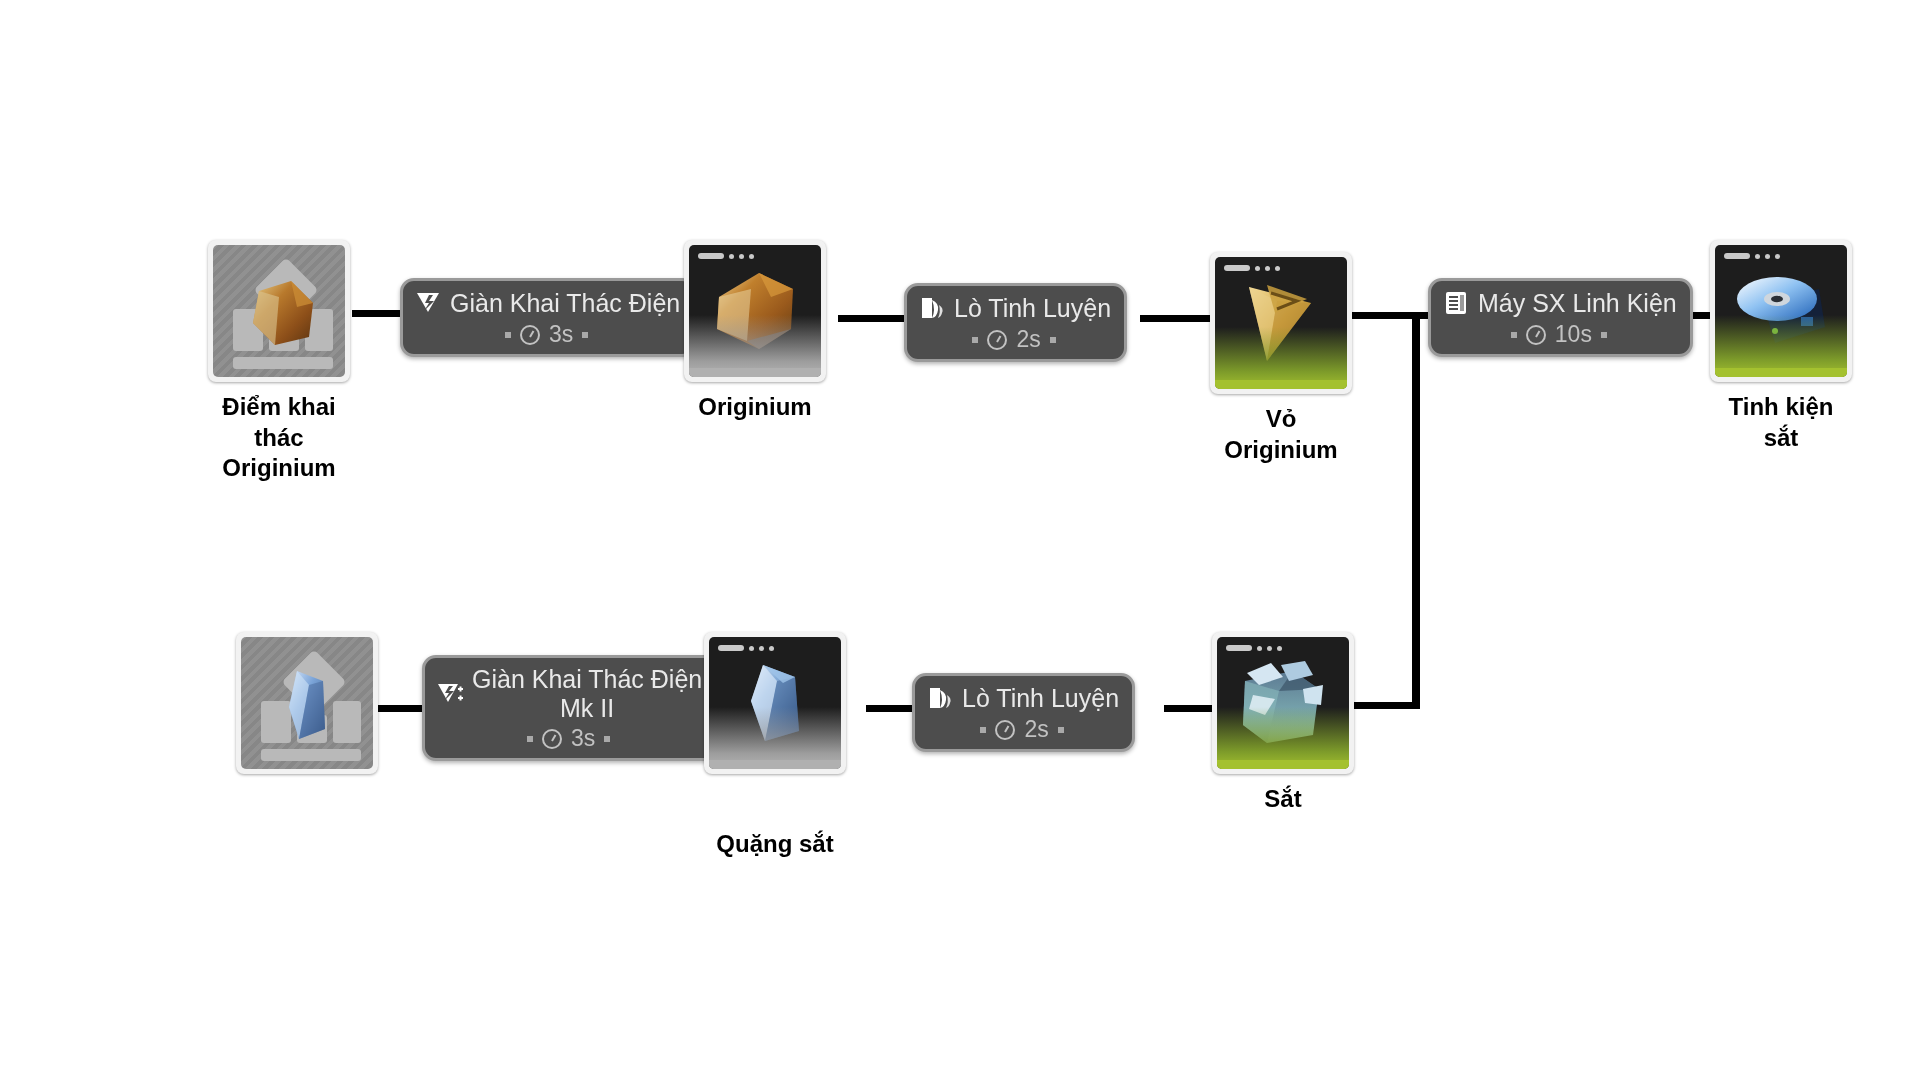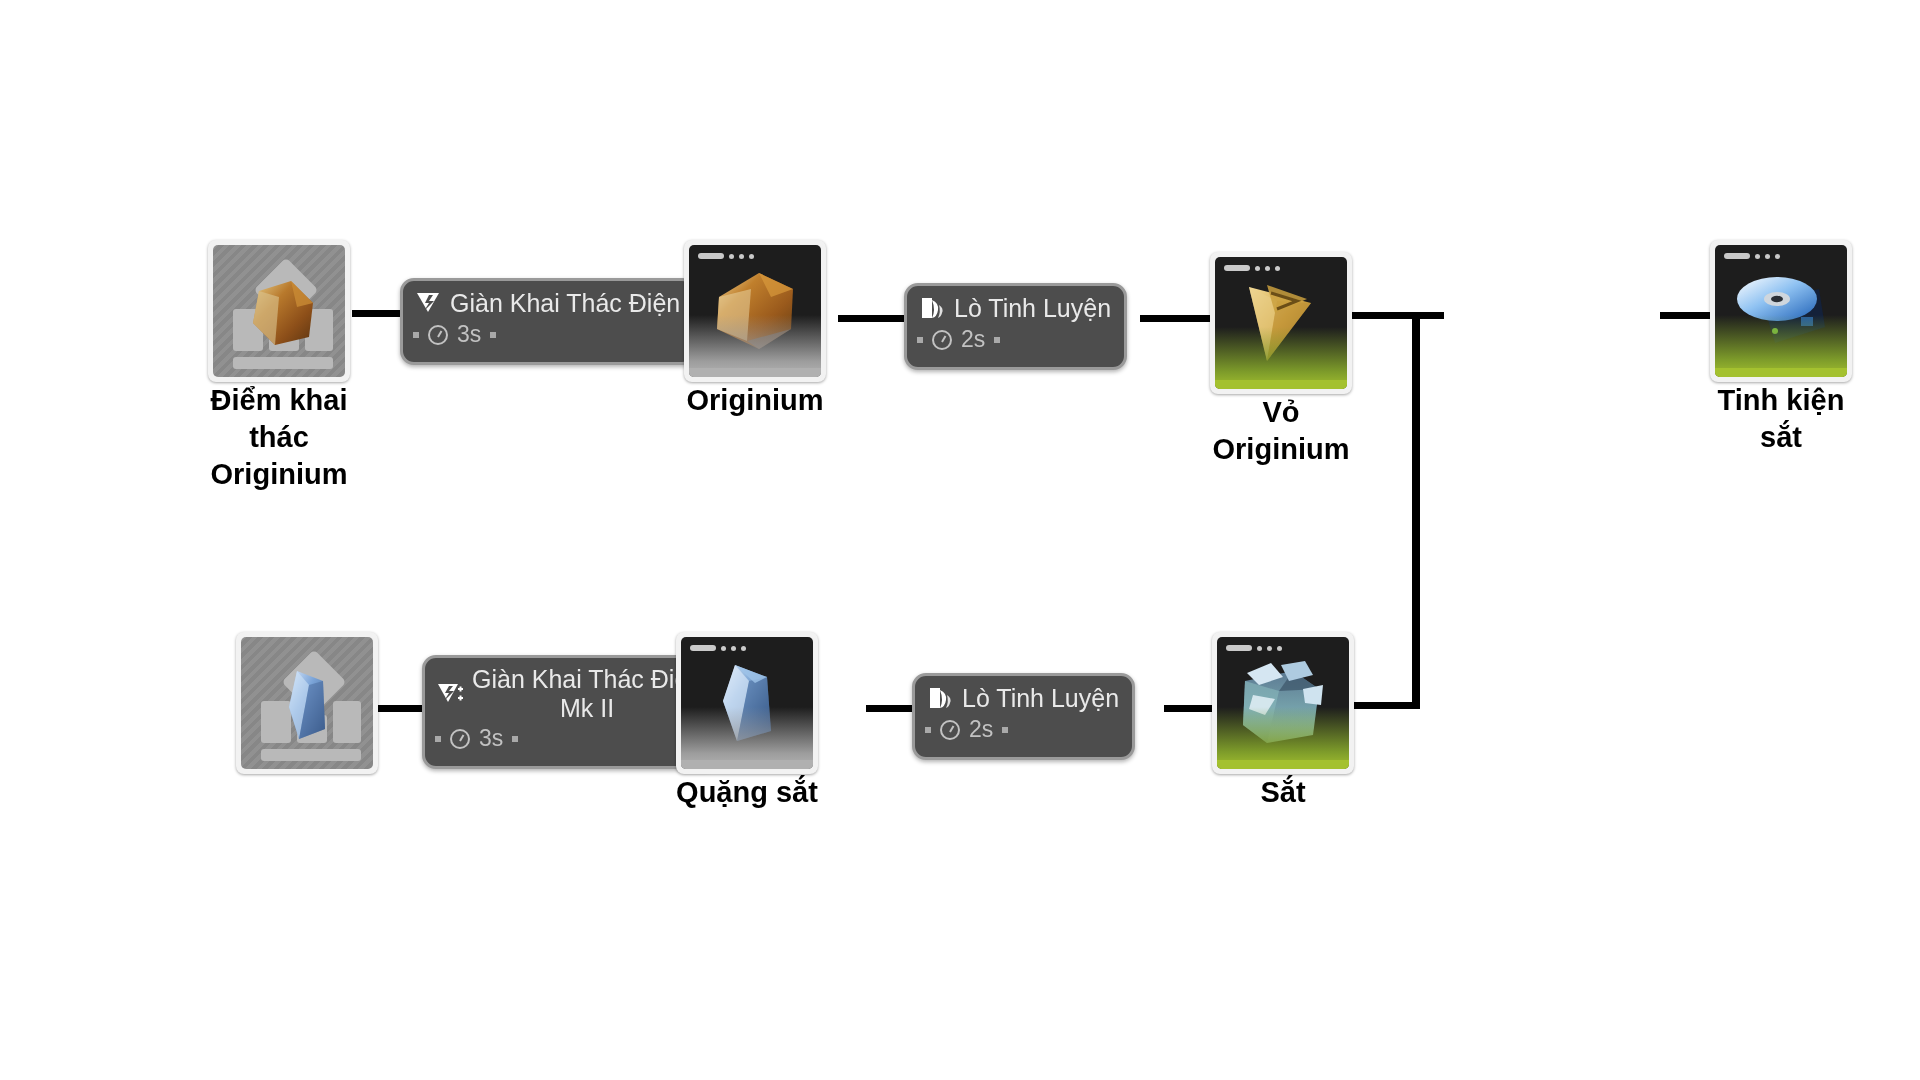--- a/index.html
+++ b/index.html
@@ -58,39 +58,39 @@
   }
   .base-grey { background: linear-gradient(to bottom, rgba(150,150,150,0) 0%, #9d9d9d 75%, #b5b5b5 100%); }
   .base-green { background: linear-gradient(to bottom, rgba(138,169,44,0) 0%, #7d9b2a 72%, #a4c12f 100%); }
   .base-strip { position: absolute; left: 0; right: 0; bottom: 0; height: 9px; }
   .strip-grey { background: #b0b0b0; }
   .strip-green { background: #a4c12f; }
 
   .art { position: absolute; inset: 0; }
 
   .node-label {
-    margin-top: 0;
+    margin-top: 10px;
     font-weight: bold;
-    font-size: 29px;
+    font-size: 24px;
     line-height: 1.28;
     color: #000000;
     text-align: center;
     white-space: pre-line;
     max-width: 240px;
   }
 
   
   .recipe {
     position: absolute;
     background: #4d4d4d;
     border: 3px solid #9a9a9a;
     border-radius: 14px;
-    padding: 7px 13px 14px 10px;
+    padding: 7px 13px 6px 10px;
     box-shadow: 0 2px 4px rgba(0,0,0,.3);
-    display: flex; flex-direction: column; align-items: flex-start;
+    display: flex; flex-direction: column; align-items: center;
   }
   .recipe-head { display: flex; align-items: center; gap: 7px; }
   .recipe-name {
     color: #e9e9e9;
     font-size: 25px;
     line-height: 1.14;
     text-align: center;
     white-space: pre-line;
   }
   .recipe-time {
@@ -246,20 +246,39 @@
           <span class="dot"></span>
         </div>
         <div class="card-base base-green"></div>
         <div class="base-strip strip-green"></div>
       </div>
     </div>
     <div class="node-label">Vỏ
 Originium</div>
   </div>
 
+  <div class="recipe" style="left:1428px; top:278px;">
+    <div class="recipe-head">
+      <svg class="mini-icon" viewBox="0 0 30 30">
+        <rect x="5" y="4" width="20" height="22" rx="2" fill="#ffffff"></rect>
+        <rect x="8" y="8" width="9" height="2" fill="#4d4d4d"></rect>
+        <rect x="8" y="12" width="9" height="2" fill="#4d4d4d"></rect>
+        <rect x="8" y="16" width="9" height="2" fill="#4d4d4d"></rect>
+        <rect x="8" y="20" width="9" height="2" fill="#4d4d4d"></rect>
+        <rect x="19" y="7" width="4" height="16" fill="#9a9a9a"></rect>
+      </svg>
+      <div class="recipe-name">Máy SX Linh Kiện</div>
+    </div>
+    <div class="recipe-time">
+      <span class="tick"></span>
+      <span class="clock"></span>
+      <span>10s</span>
+      <span class="tick"></span>
+    </div>
+  </div>
 
   <div class="node" style="left:1710px; top:240px;">
     <div class="icon-frame">
       <div class="icon-inner inner-card">
         <svg class="art" viewBox="0 0 132 132">
           <defs>
             <linearGradient id="disc1" x1="0" y1="0" x2="1" y2="1">
               <stop offset="0" stop-color="#ffffff"></stop>
                 <stop offset=".45" stop-color="#8fc2f2"></stop>
               <stop offset="1" stop-color="#1d5fb5"></stop>
@@ -329,21 +348,21 @@
 Mk II</div>
     </div>
     <div class="recipe-time">
       <span class="tick"></span>
       <span class="clock"></span>
       <span>3s</span>
       <span class="tick"></span>
     </div>
   </div>
 
-  <div class="node" style="left:676px; top:632px;">
+  <div class="node" style="left:704px; top:632px;gap:45px;">
     <div class="icon-frame">
       <div class="icon-inner inner-card">
         <svg class="art" viewBox="0 0 132 132">
           <defs>
             <linearGradient id="iron2" x1="0" y1="0" x2="1" y2="1">
               <stop offset="0" stop-color="#e6f0fb"></stop>
                 <stop offset=".35" stop-color="#86add9"></stop>
               <stop offset="1" stop-color="#2b4a75"></stop>
             </linearGradient>
           </defs>

